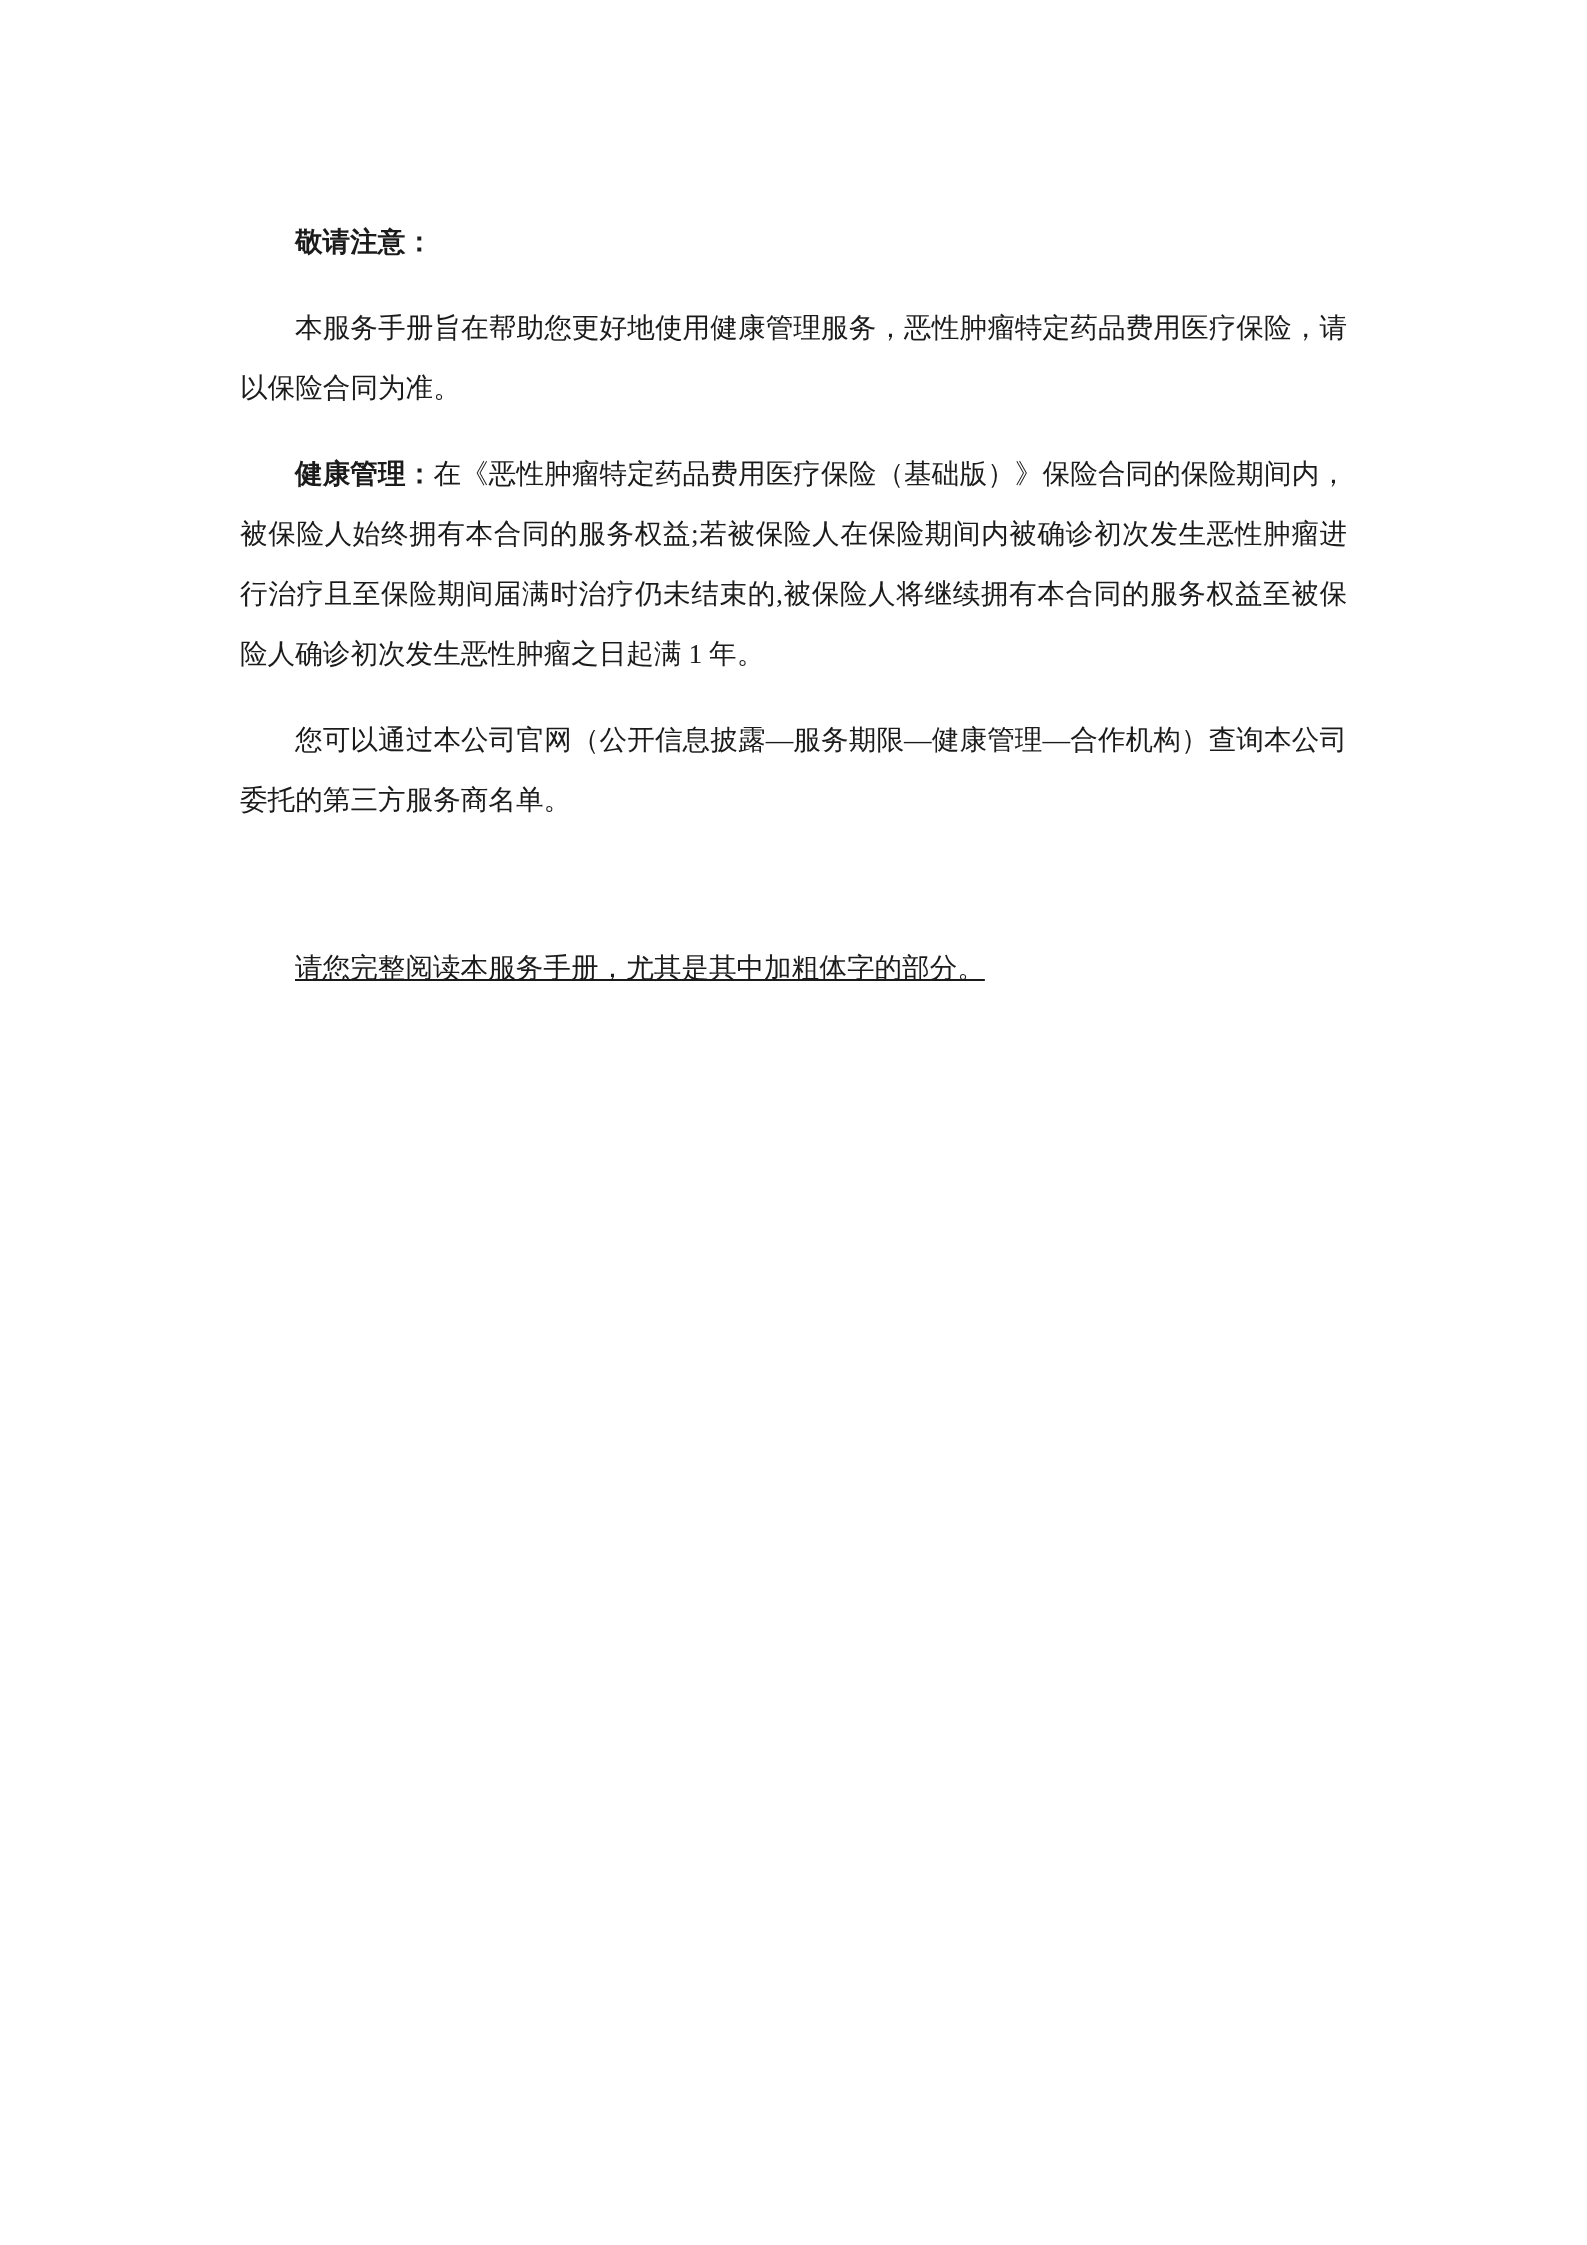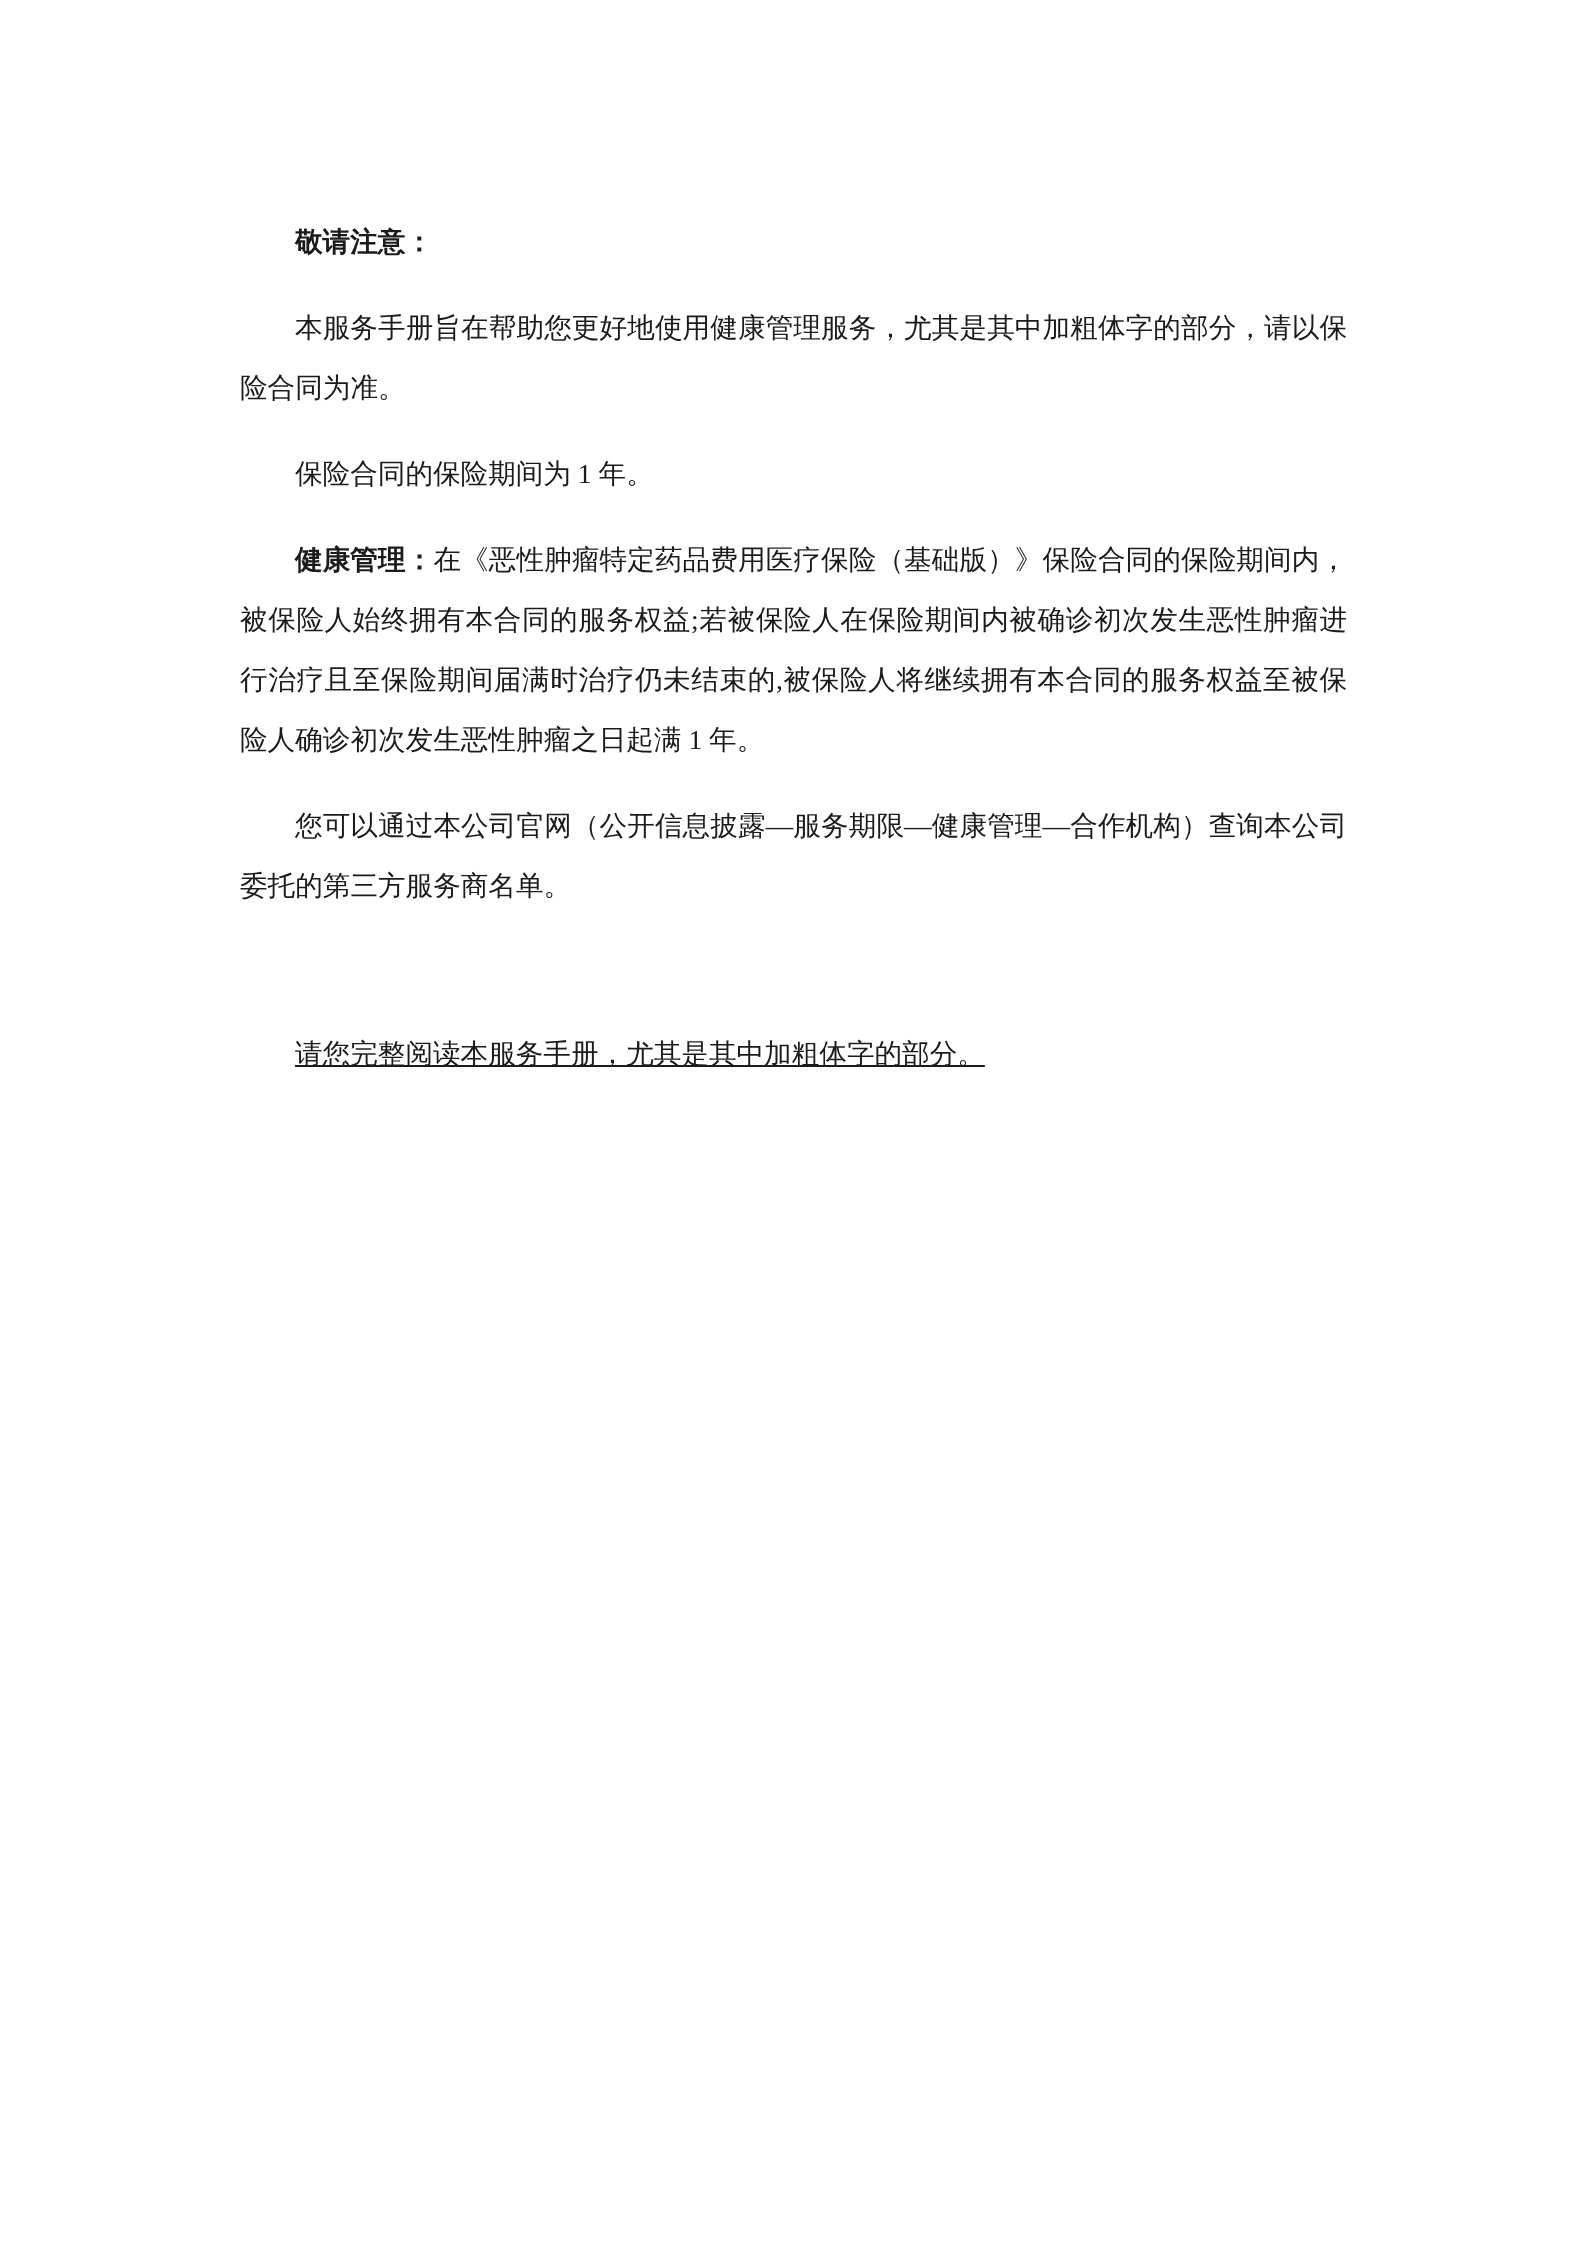--- a/index.html
+++ b/index.html
@@ -50,23 +50,22 @@
     }
   </style>
 </head>
 <body>
 
 <div class="page">
   <div class="content">
 
     <p class="para"><span class="run-bold">敬请注意：</span></p>
 
-    <p class="para">本服务手册旨在帮助您更好地使用健康管理服务，尤其是其中加粗体字的部分，请以保险合同为准。</p>
+    <p class="para">本服务手册旨在帮助您更好地使用健康管理服务，恶性肿瘤特定药品费用医疗保险，请以保险合同为准。</p>
 
-    <p class="para">保险合同的保险期间为 1 年。</p>
 
     <p class="para"><span class="run-bold">健康管理：</span><span>在《恶性肿瘤特定药品费用医疗保险（基础版）》保险合同的保险期间内，被保险人始终拥有本合同的服务权益;若被保险人在保险期间内被确诊初次发生恶性肿瘤进行治疗且至保险期间届满时治疗仍未结束的,被保险人将继续拥有本合同的服务权益至被保险人确诊初次发生恶性肿瘤之日起满 1 年。</span></p>
 
     <p class="para">您可以通过本公司官网（公开信息披露—服务期限—健康管理—合作机构）查询本公司委托的第三方服务商名单。</p>
 
     <p class="para para-final">请您完整阅读本服务手册，尤其是其中加粗体字的部分。</p>
 
   </div>
 
   <div class="page-number">2</div>

